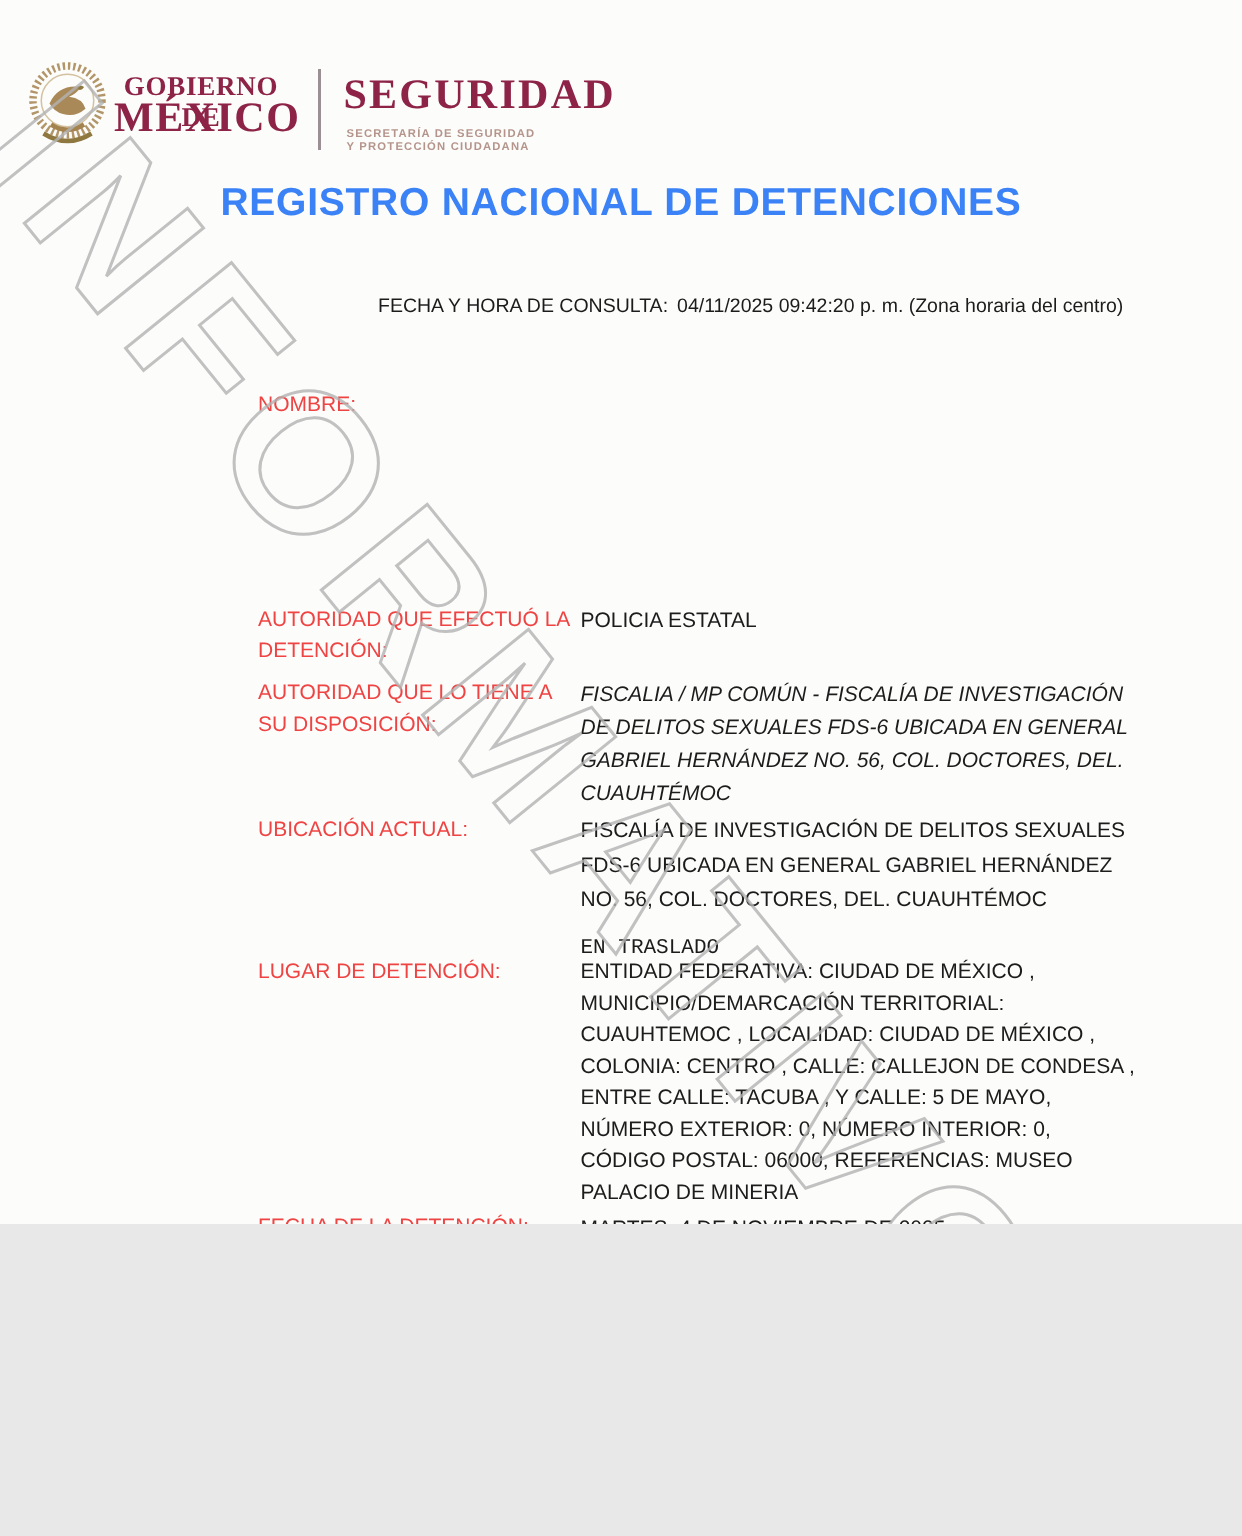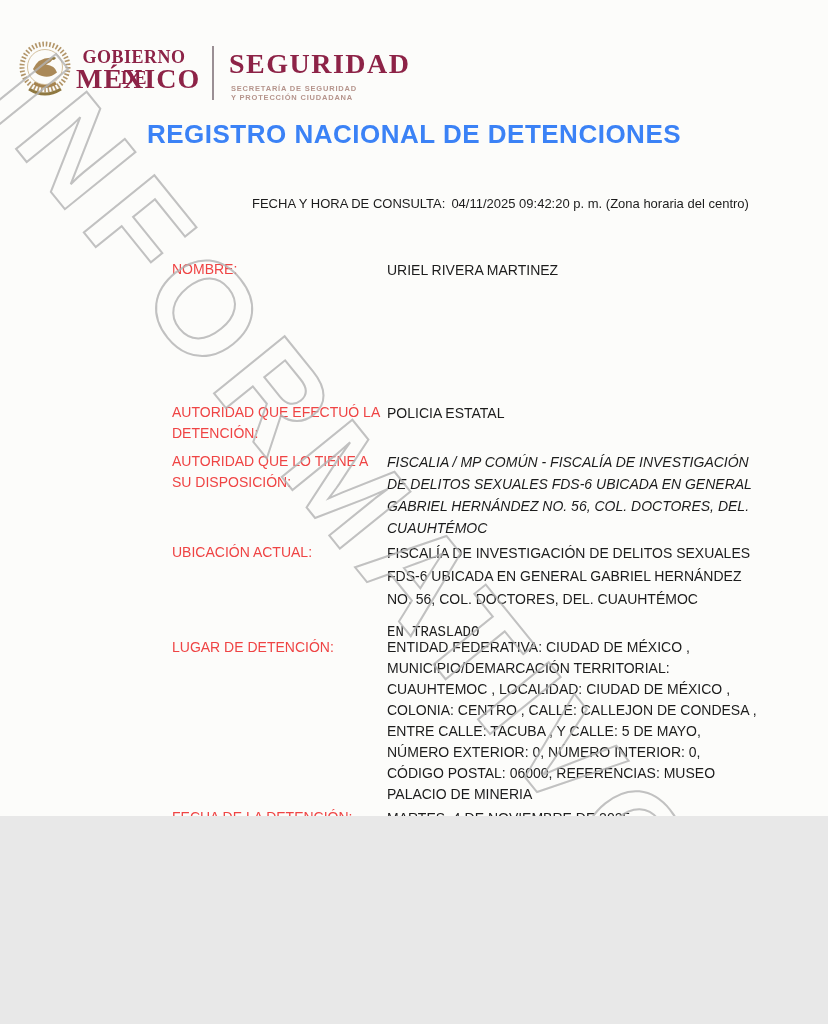--- a/index.html
+++ b/index.html
@@ -91,21 +91,20 @@
 Y PROTECCIÓN CIUDADANA</div>
 
   <div class="doc-title">REGISTRO NACIONAL DE DETENCIONES</div>
 
   <div class="consulta">
     <span class="lab">FECHA Y HORA DE CONSULTA:</span><span>04/11/2025 09:42:20 p. m. (Zona horaria del centro)</span>
   </div>
 
   <div class="row r-nombre">
     <div class="flabel">NOMBRE:</div>
-    <div class="fvalue">URIEL RIVERA MARTINEZ</div>
   </div>
   <div class="row r-autdet">
     <div class="flabel">AUTORIDAD QUE EFECTUÓ LA
 DETENCIÓN:</div>
     <div class="fvalue">POLICIA ESTATAL</div>
   </div>
   <div class="row r-autdisp">
     <div class="flabel">AUTORIDAD QUE LO TIENE A
 SU DISPOSICIÓN:</div>
     <div class="fvalue">FISCALIA / MP COMÚN - FISCALÍA DE INVESTIGACIÓN

